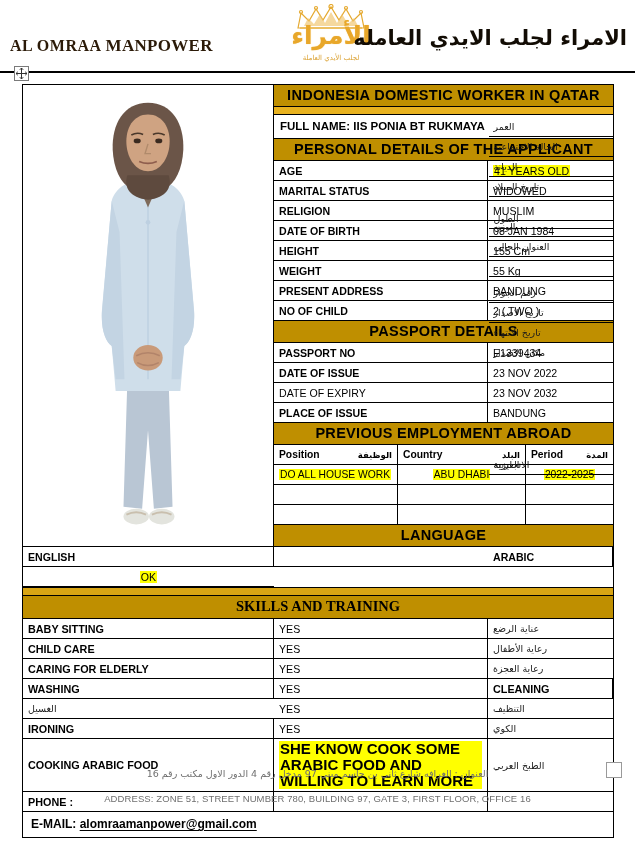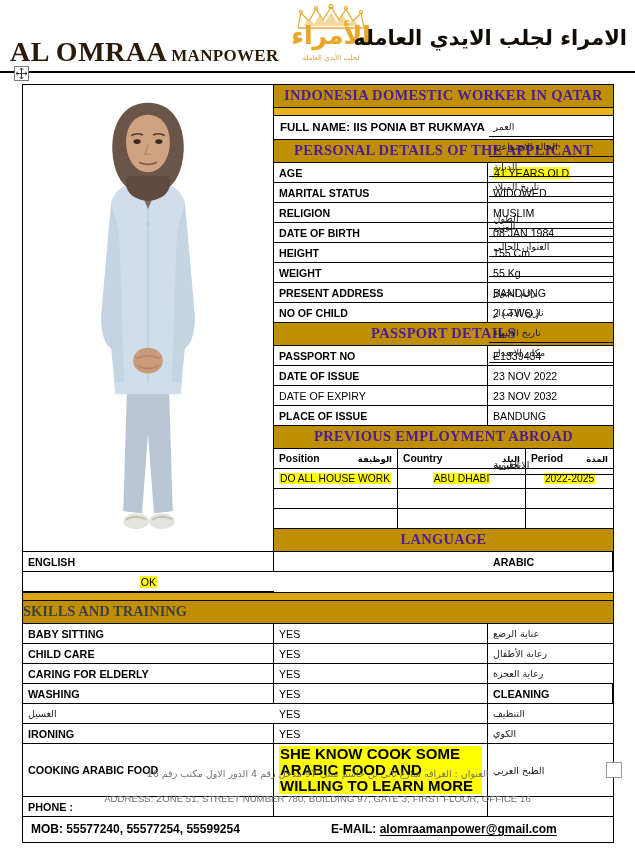--- a/index.html
+++ b/index.html
@@ -15,21 +15,21 @@
   .letterhead{
     position:absolute;left:0;top:0;width:635px;height:72px;
   }
   .lh-left{
     position:absolute;left:10px;top:36px;
     font-family:"Liberation Serif", serif;
     font-weight:bold;
     color:#2b1a08;
     white-space:nowrap;
   }
-  .lh-left .big{font-size:28px;letter-spacing:.5px;}
+  .lh-left .big{font-size:16px;letter-spacing:.5px;}
   .lh-left .small{font-size:17px;letter-spacing:.3px;}
   .lh-logo{
     position:absolute;left:272px;top:4px;width:118px;height:66px;
   }
   .crown{
     position:absolute;left:22px;top:0;width:74px;height:26px;
   }
   .logo-ar{
     position:absolute;left:0;top:18px;width:118px;
     text-align:center;
@@ -98,25 +98,25 @@
     font-size:9.5px;
     color:#1a1a1a;
   }
   .hl{background:#ffff00;padding:0 1px;}
   
   .bar{
     grid-column:1 / -1;
     background:#bf8f00;
     border-bottom:1.2px solid #000;
     text-align:center;
-    font-family:Liberation Serif, serif;
+    font-family:Liberation Sans, sans-serif;
     font-weight:bold;
     font-size:14.5px;
     letter-spacing:.3px;
-    color:#4c1d95;
+    color:#000000;
     padding:2px 0 3px;
     box-sizing:border-box;
   }
   .thinbar{
     grid-column:1 / -1;
     background:#e8b21f;
     height:7px;
     border-bottom:1.2px solid #000;
   }
   
@@ -373,21 +373,21 @@
       <div class="c val" style="font-weight:bold;">ARABIC</div>
       <div class="c val last ctr" style="justify-content:center;">
           <span class="hl">OK</span>
         </div>
     </div>
 
   </div>
 
   <div style="height:7px;background:#d9a514;border-top:1.2px solid #000;border-bottom:1.2px solid #000;"></div>
 
-  <div style="background:#bf8f00;border-bottom:1.2px solid #000;font-family:'Liberation Serif',serif;font-weight:bold;font-size:14.5px;padding:2px 0 3px;color:#404040;">SKILLS AND TRAINING</div>
+  <div style="background:#bf8f00;border-bottom:1.2px solid #000;text-align:center;font-family:'Liberation Serif',serif;font-weight:bold;font-size:14.5px;padding:2px 0 3px;color:#000000;">SKILLS AND TRAINING</div>
 
   <div class="sk">
     <div class="c lbl">BABY SITTING</div>
     <div class="c val">YES</div>
     <div class="c ar last">عناية الرضع</div>
 
     <div class="c lbl">CHILD CARE</div>
     <div class="c val">YES</div>
     <div class="c ar last">رعاية الأطفال</div>
 
@@ -412,21 +412,20 @@
       <span class="hl" style="line-height:16px;font-size:15px;font-weight:bold;">SHE KNOW COOK SOME ARABIC FOOD AND WILLING TO LEARN MORE</span>
     </div>
     <div class="c ar last" style="min-height:36px;">الطبخ العربي</div>
 
     <div class="c lbl">PHONE  :</div>
     <div class="c val"></div>
     <div class="c ar last"></div>
   </div>
 
   <div class="contact">
-    <span class="mob">MOB: 55577240, 55577254, 55599254</span>
     <span class="mail">
       <span>E-MAIL:</span>
       <u>alomraamanpower@gmail.com</u>
     </span>
   </div>
 </div>
 
 <div id="ar-overlay">
     <div class="c ar last" style="position: absolute; left: 488.5px; top: 117px; width: 125px; height: 20px; border-right: none; border-bottom: 1.2px solid rgb(0, 0, 0); background: transparent;">العمر</div>
     <div class="c ar last" style="position: absolute; left: 488.5px; top: 137px; width: 125px; height: 20px; border-right: none; border-bottom: 1.2px solid rgb(0, 0, 0); background: transparent;">الحالة الاجتماعية</div>

